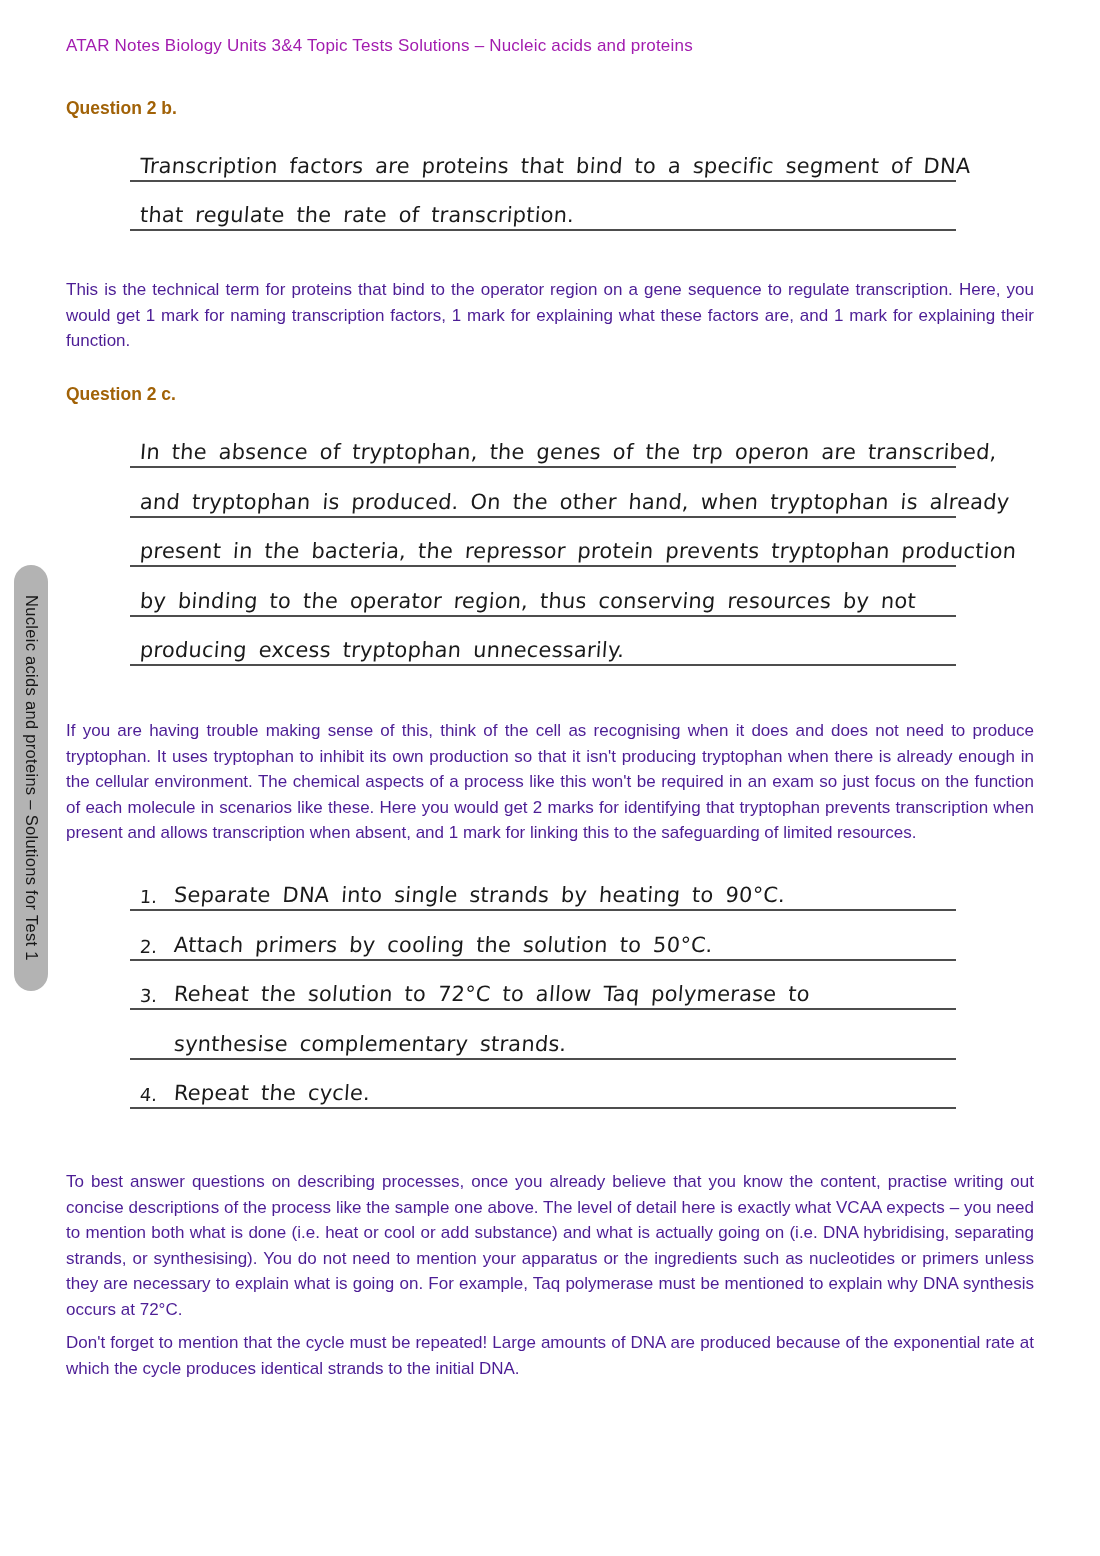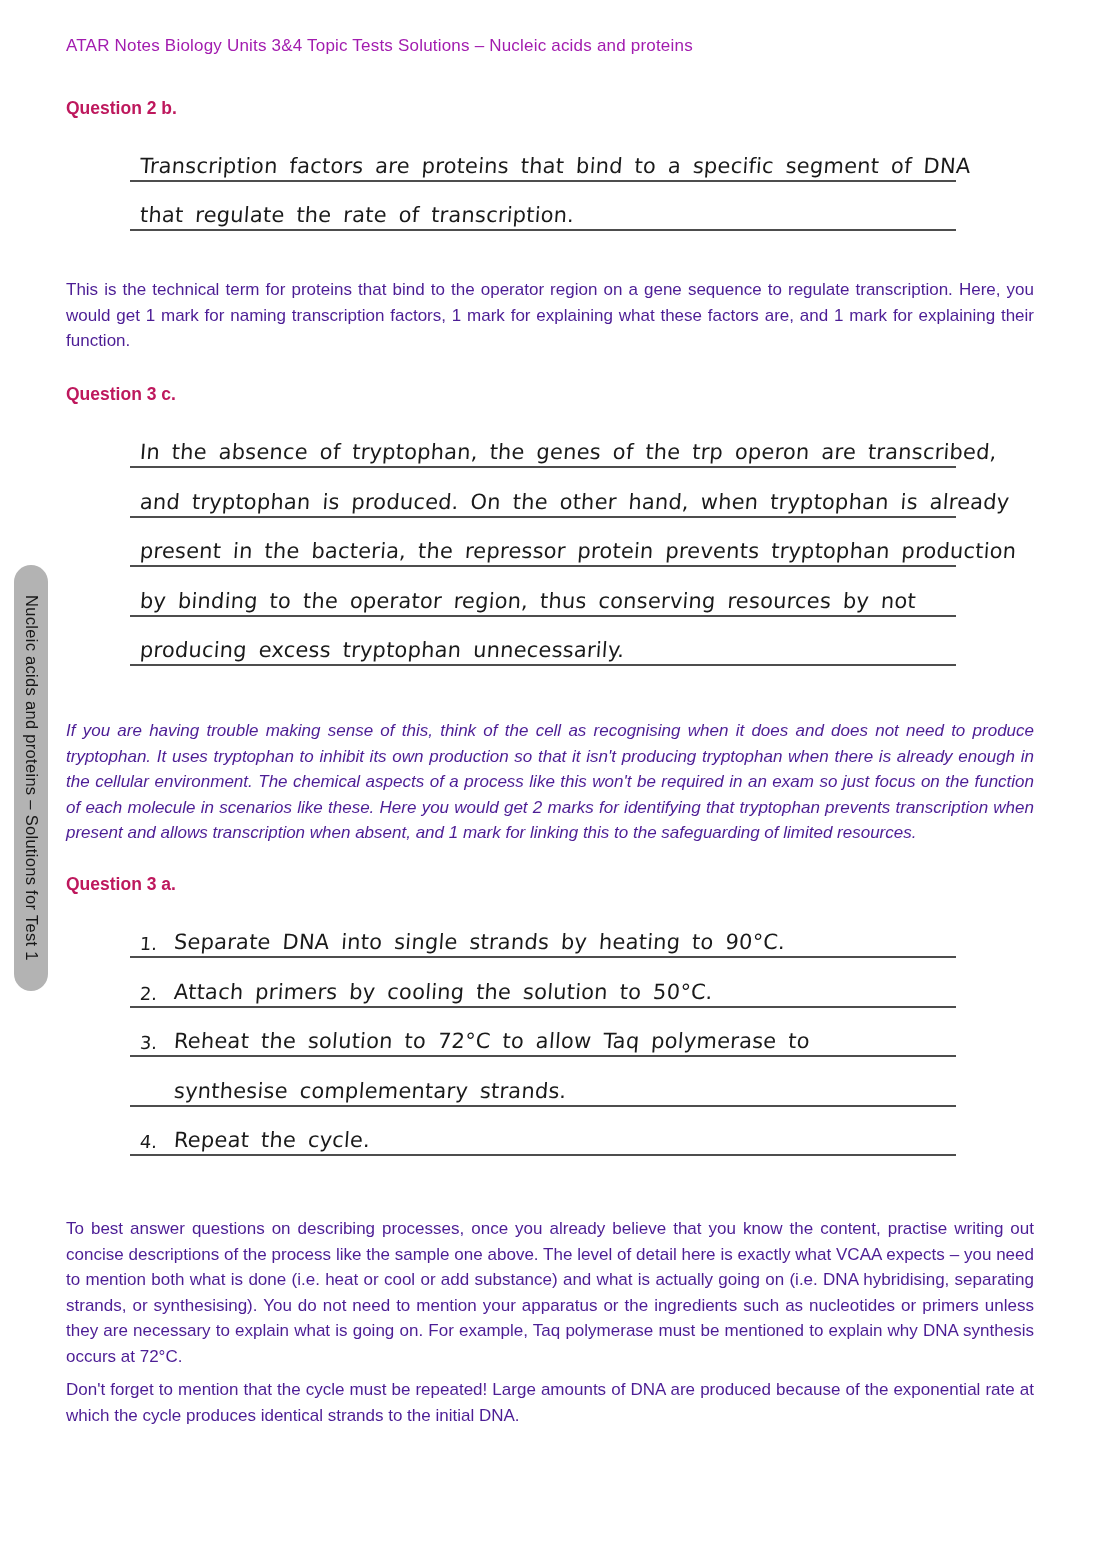--- a/index.html
+++ b/index.html
@@ -19,34 +19,34 @@
     width: 968px;
   }
   .doc-header {
     font-size: 17px;
     color: #a21caf;
     letter-spacing: 0.2px;
   }
   .q-heading {
     font-size: 17.5px;
     font-weight: bold;
-    color: #be185d;
+    color: #a16207;
   }
   .h-q2b { margin-top: 42px; }
   .h-q2c { margin-top: 30px; }
   .h-q3a { margin-top: 28px; }
   .body-text {
     font-size: 17px;
     line-height: 25.5px;
     text-align: justify;
     color: #4c1d95;
     margin-top: 0;
   }
   .p-q2b { margin-top: 46px; }
-  .p-q2c { margin-top: 52px; margin-bottom: 16px; font-style: italic; }
+  .p-q2c { margin-top: 52px; margin-bottom: 16px; }
   .p-q3a { margin-top: 60px; margin-bottom: 8px; }
   .p-q3a2 { margin-top: 0; margin-bottom: 18px; }
   .answer-block {
     margin-left: 64px;
     width: 826px;
     margin-top: 14px;
   }
   .ans-line {
     height: 45px;
     border-bottom: 2px solid #4d4d4d;
@@ -123,21 +123,21 @@
       <div class="ans-line">
         <span class="hand">Transcription factors are proteins that bind to a specific segment of DNA</span>
       </div>
       <div class="ans-line">
         <span class="hand">that regulate the rate of transcription.</span>
       </div>
     </div>
 
     <p class="body-text p-q2b">This is the technical term for proteins that bind to the operator region on a gene sequence to regulate transcription. Here, you would get 1 mark for naming transcription factors, 1 mark for explaining what these factors are, and 1 mark for explaining their function.</p>
 
-    <div class="q-heading h-q2c">Question 3 c.</div>
+    <div class="q-heading h-q2c">Question 2 c.</div>
 
     <div class="answer-block q2c">
       <div class="ans-line">
         <span class="hand">In the absence of tryptophan, the genes of the trp operon are transcribed,</span>
       </div>
       <div class="ans-line">
         <span class="hand">and tryptophan is produced.  On the other hand, when tryptophan is already</span>
       </div>
       <div class="ans-line">
         <span class="hand">present in the bacteria, the repressor protein prevents tryptophan production</span>
@@ -145,21 +145,20 @@
       <div class="ans-line">
         <span class="hand">by binding to the operator region, thus conserving resources by not</span>
       </div>
       <div class="ans-line">
         <span class="hand">producing excess tryptophan unnecessarily.</span>
       </div>
     </div>
 
     <p class="body-text p-q2c">If you are having trouble making sense of this, think of the cell as recognising when it does and does not need to produce tryptophan.  It uses tryptophan to inhibit its own production so that it isn't producing tryptophan when there is already enough in the cellular environment.  The chemical aspects of a process like this won't be required in an exam so just focus on the function of each molecule in scenarios like these.  Here you would get 2 marks for identifying that tryptophan prevents transcription when present and allows transcription when absent, and 1 mark for linking this to the safeguarding of limited resources.</p>
 
-    <div class="q-heading h-q3a">Question 3 a.</div>
 
     <div class="answer-block steps">
       <div class="ans-line">
         <span class="step-num">1.</span>
         <span class="hand">Separate  DNA  into single strands by heating to 90°C.</span>
       </div>
       <div class="ans-line">
         <span class="step-num">2.</span>
         <span class="hand">Attach primers by cooling the solution to 50°C.</span>
       </div>

